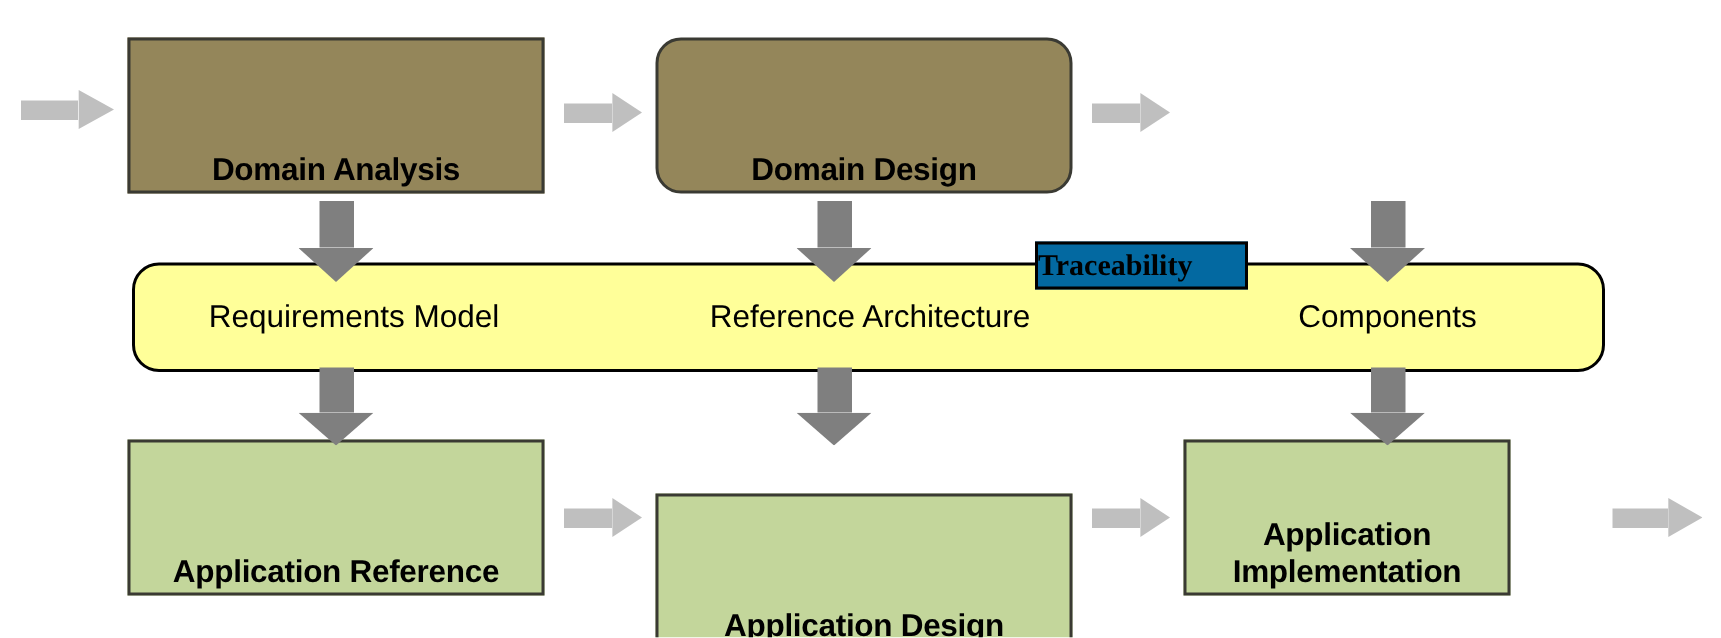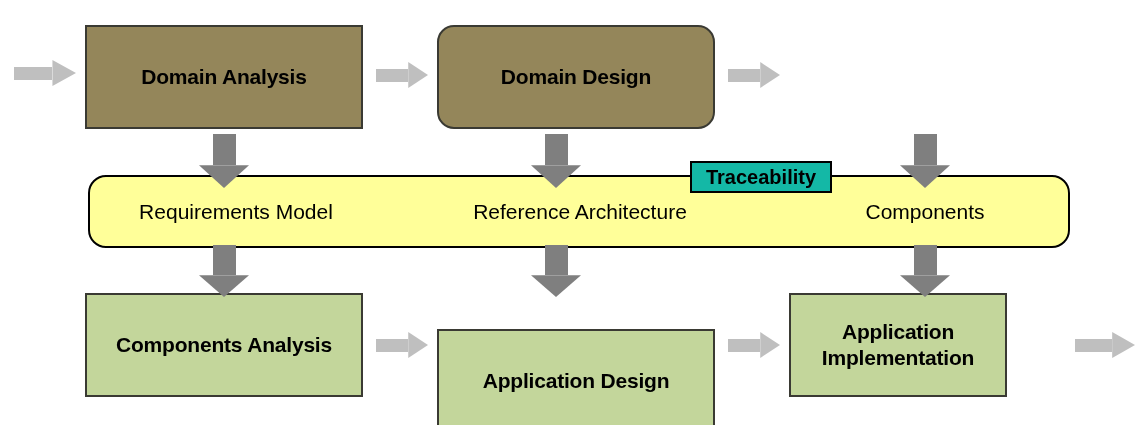--- a/index.html
+++ b/index.html
@@ -17,21 +17,21 @@
     background: #ffffff;
     overflow: hidden;
   }
 
   
   .pbox {
     position: absolute;
     box-sizing: border-box;
     border: 2px solid #3a3a33;
     display: flex;
-    align-items: center;
+    align-items: flex-end;
     justify-content: center;
     text-align: center;
     font-weight: bold;
     font-size: 21px;
     line-height: 1.22;
     color: #000000;
     letter-spacing: -0.2px;
     padding: 0 6px;
   }
   .pbox.domain   { background: #94865a; }
@@ -52,29 +52,30 @@
     font-weight: normal;
     white-space: nowrap;
     text-align: center;
     transform: translateX(-50%);
   }
 
   
   .tag {
     position: absolute;
     box-sizing: border-box;
-    background: #14b8a6;
+    background: #0369a1;
     border: 2px solid #000000;
     display: flex;
     align-items: center;
-    justify-content: center;
+    justify-content: flex-start;
     font-weight: bold;
     font-size: 20px;
     color: #000000;
     z-index: 6;
+    font-family: Liberation Serif, serif;
   }
 
   
   .arrow-right {
     position: absolute;
     background: #bfbfbf;
   }
   .arrow-right .shaft {
     position: absolute;
     left: 0;
@@ -182,21 +183,21 @@
     <div class="shaft"></div>
     <div class="head"></div>
   </div>
 
   <div class="arrow-down" style="left:900px; top:245px; width:50px; height:52px;">
     <div class="shaft"></div>
     <div class="head"></div>
   </div>
 
   <div class="pbox app" style="left:85px; top:293px; width:278px; height:104px;">
-    <span>Components Analysis</span>
+    <span>Application Reference</span>
   </div>
 
   <div class="pbox app" style="left:437px; top:293px; width:278px; height:104px;margin-top:36px;">
     <span>Application Design</span>
   </div>
 
   <div class="pbox app" style="left:789px; top:293px; width:218px; height:104px;">
     <span>Application Implementation</span>
   </div>
 

